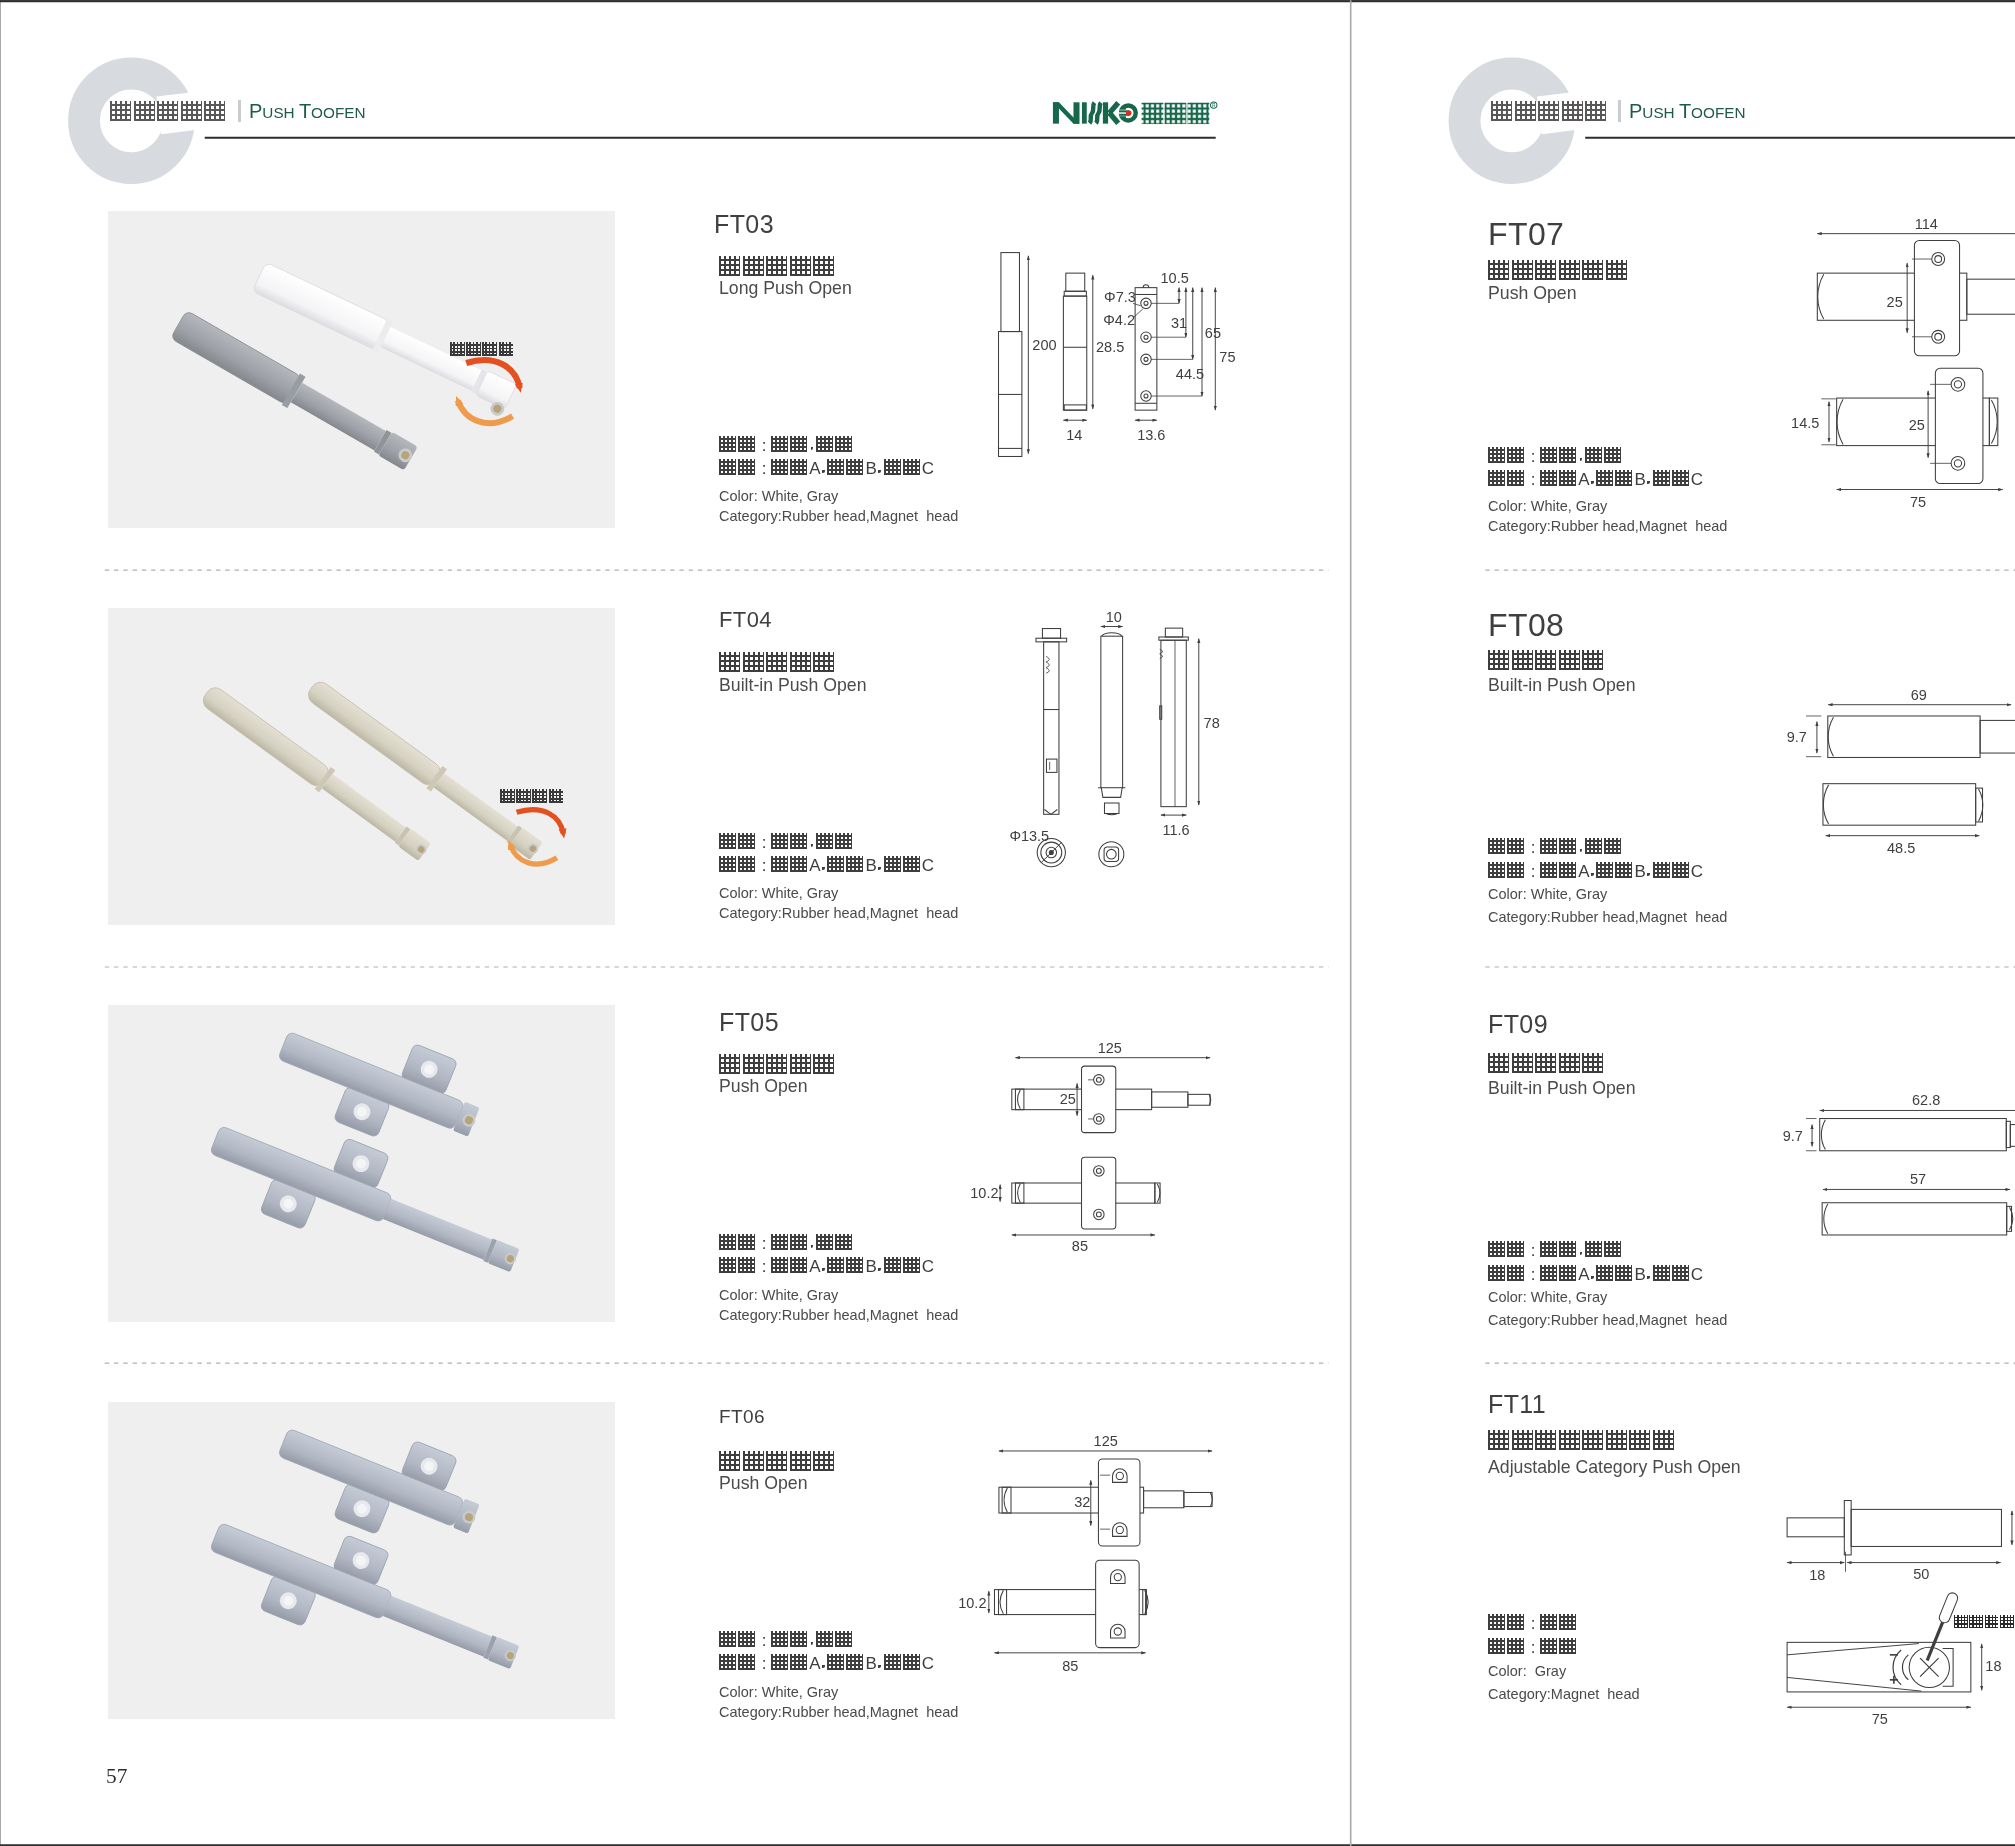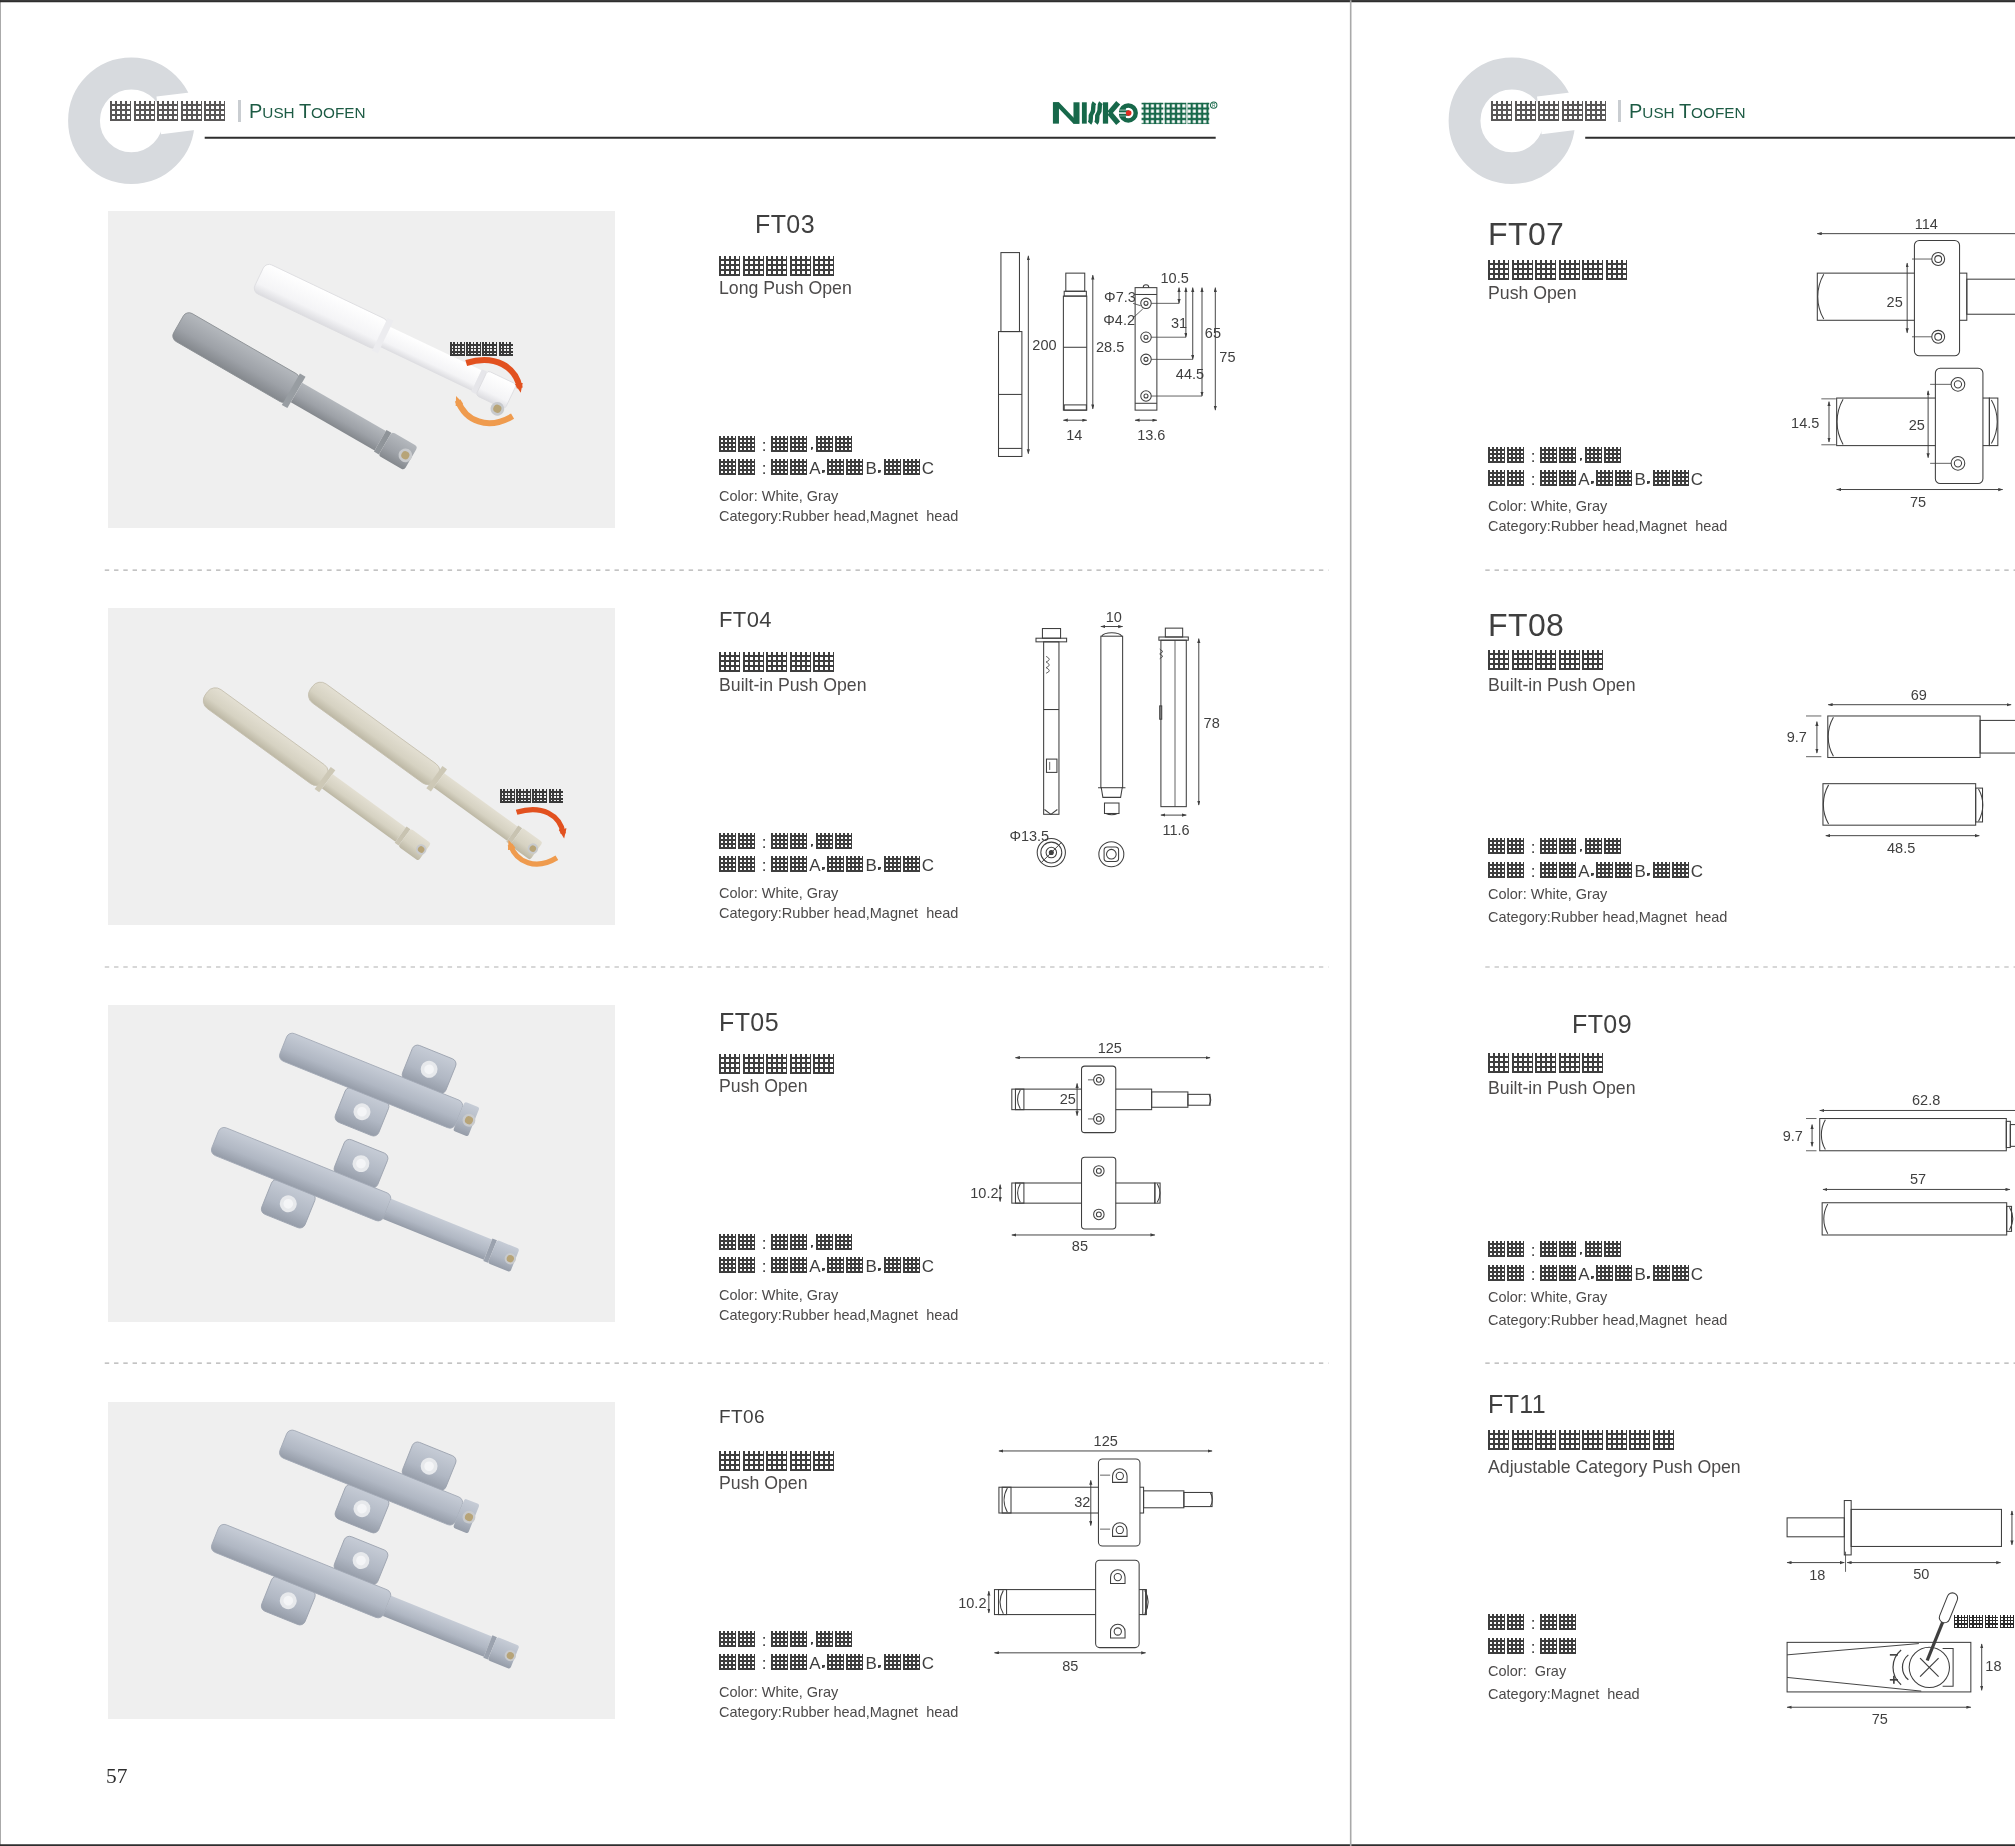--- a/index.html
+++ b/index.html
@@ -539,21 +539,21 @@
       <circle cx="457" cy="0" r="15" fill="#c9b179"></circle>
       <circle cx="457" cy="0" r="9" fill="#8b7646"></circle>
     </g>
 </svg>
 <div class="a cj" style="left:110px;top:101px;font-size:21px;color:#595757"><span class="fg"></span><span class="fg"></span><span class="fg"></span><span class="fg"></span><span class="fg"></span></div>
 <div class="a" style="left:238px;top:100px;width:2.8px;height:22px;background:#c9cdd1"></div>
 <div class="a" style="left:249px;top:101px;color:#1d5b44;line-height:1;font-size:15.3px;letter-spacing:0px"><span style="font-size:20px">P</span>USH <span style="font-size:20px">T</span>OOFEN</div>
 <div class="a cj" style="left:1491px;top:101px;font-size:21px;color:#595757"><span class="fg"></span><span class="fg"></span><span class="fg"></span><span class="fg"></span><span class="fg"></span></div>
 <div class="a" style="left:1618px;top:100px;width:2.8px;height:22px;background:#c9cdd1"></div>
 <div class="a" style="left:1629px;top:101px;color:#1d5b44;line-height:1;font-size:15.3px;letter-spacing:0px"><span style="font-size:20px">P</span>USH <span style="font-size:20px">T</span>OOFEN</div>
-<div class="a ft" style="left:755px;top:212px;font-size:25px">FT03</div>
+<div class="a ft" style="left:714px;top:212px;font-size:25px">FT03</div>
 <div class="a cj" style="left:719px;top:256px;font-size:21px;color:#3e3e3e;letter-spacing:0px"><span class="fg"></span><span class="fg"></span><span class="fg"></span><span class="fg"></span><span class="fg"></span></div>
 <div class="a en" style="left:719px;top:280px;font-size:17.7px">Long Push Open</div>
 <div class="a cj" style="left:719px;top:436px;font-size:17px;color:#3e3e3e;letter-spacing:0px"><span class="fg"></span><span class="fg"></span> : <span class="fg"></span><span class="fg"></span><span class="dn"></span><span class="fg"></span><span class="fg"></span></div>
 <div class="a cj" style="left:719px;top:459px;font-size:17px;color:#3e3e3e;letter-spacing:0px"><span class="fg"></span><span class="fg"></span> : <span class="fg"></span><span class="fg"></span>A<span class="dn"></span><span class="fg"></span><span class="fg"></span>B<span class="dn"></span><span class="fg"></span><span class="fg"></span>C</div>
 <div class="a en" style="left:719px;top:489px;font-size:14.5px">Color: White, Gray</div>
 <div class="a en" style="left:719px;top:509px;font-size:14.5px">Category:Rubber head,Magnet&nbsp; head</div>
 <div class="a ft" style="left:719px;top:609px;font-size:22px">FT04</div>
 <div class="a cj" style="left:719px;top:652px;font-size:21px;color:#3e3e3e;letter-spacing:0px"><span class="fg"></span><span class="fg"></span><span class="fg"></span><span class="fg"></span><span class="fg"></span></div>
 <div class="a en" style="left:719px;top:677px;font-size:17.7px">Built-in Push Open</div>
 <div class="a cj" style="left:719px;top:833px;font-size:17px;color:#3e3e3e;letter-spacing:0px"><span class="fg"></span><span class="fg"></span> : <span class="fg"></span><span class="fg"></span><span class="dn"></span><span class="fg"></span><span class="fg"></span></div>
@@ -581,21 +581,21 @@
 <div class="a cj" style="left:1488px;top:470px;font-size:17px;color:#3e3e3e;letter-spacing:0px"><span class="fg"></span><span class="fg"></span> : <span class="fg"></span><span class="fg"></span>A<span class="dn"></span><span class="fg"></span><span class="fg"></span>B<span class="dn"></span><span class="fg"></span><span class="fg"></span>C</div>
 <div class="a en" style="left:1488px;top:499px;font-size:14.5px">Color: White, Gray</div>
 <div class="a en" style="left:1488px;top:519px;font-size:14.5px">Category:Rubber head,Magnet&nbsp; head</div>
 <div class="a ft" style="left:1488px;top:609px;font-size:32px">FT08</div>
 <div class="a cj" style="left:1488px;top:650px;font-size:21px;color:#3e3e3e;letter-spacing:0px"><span class="fg"></span><span class="fg"></span><span class="fg"></span><span class="fg"></span><span class="fg"></span></div>
 <div class="a en" style="left:1488px;top:677px;font-size:17.7px">Built-in Push Open</div>
 <div class="a cj" style="left:1488px;top:838px;font-size:17px;color:#3e3e3e;letter-spacing:0px"><span class="fg"></span><span class="fg"></span> : <span class="fg"></span><span class="fg"></span><span class="dn"></span><span class="fg"></span><span class="fg"></span></div>
 <div class="a cj" style="left:1488px;top:862px;font-size:17px;color:#3e3e3e;letter-spacing:0px"><span class="fg"></span><span class="fg"></span> : <span class="fg"></span><span class="fg"></span>A<span class="dn"></span><span class="fg"></span><span class="fg"></span>B<span class="dn"></span><span class="fg"></span><span class="fg"></span>C</div>
 <div class="a en" style="left:1488px;top:887px;font-size:14.5px">Color: White, Gray</div>
 <div class="a en" style="left:1488px;top:910px;font-size:14.5px">Category:Rubber head,Magnet&nbsp; head</div>
-<div class="a ft" style="left:1572px;top:1012px;font-size:25px">FT09</div>
+<div class="a ft" style="left:1488px;top:1012px;font-size:25px">FT09</div>
 <div class="a cj" style="left:1488px;top:1053px;font-size:21px;color:#3e3e3e;letter-spacing:0px"><span class="fg"></span><span class="fg"></span><span class="fg"></span><span class="fg"></span><span class="fg"></span></div>
 <div class="a en" style="left:1488px;top:1080px;font-size:17.7px">Built-in Push Open</div>
 <div class="a cj" style="left:1488px;top:1241px;font-size:17px;color:#3e3e3e;letter-spacing:0px"><span class="fg"></span><span class="fg"></span> : <span class="fg"></span><span class="fg"></span><span class="dn"></span><span class="fg"></span><span class="fg"></span></div>
 <div class="a cj" style="left:1488px;top:1265px;font-size:17px;color:#3e3e3e;letter-spacing:0px"><span class="fg"></span><span class="fg"></span> : <span class="fg"></span><span class="fg"></span>A<span class="dn"></span><span class="fg"></span><span class="fg"></span>B<span class="dn"></span><span class="fg"></span><span class="fg"></span>C</div>
 <div class="a en" style="left:1488px;top:1290px;font-size:14.5px">Color: White, Gray</div>
 <div class="a en" style="left:1488px;top:1313px;font-size:14.5px">Category:Rubber head,Magnet&nbsp; head</div>
 <div class="a ft" style="left:1488px;top:1392px;font-size:25px">FT11</div>
 <div class="a cj" style="left:1488px;top:1430px;font-size:21px;color:#3e3e3e;letter-spacing:0px"><span class="fg"></span><span class="fg"></span><span class="fg"></span><span class="fg"></span><span class="fg"></span><span class="fg"></span><span class="fg"></span><span class="fg"></span></div>
 <div class="a en" style="left:1488px;top:1459px;font-size:17.7px">Adjustable Category Push Open</div>
 <div class="a cj" style="left:1488px;top:1614px;font-size:17px;color:#3e3e3e;letter-spacing:0px"><span class="fg"></span><span class="fg"></span> : <span class="fg"></span><span class="fg"></span></div>

